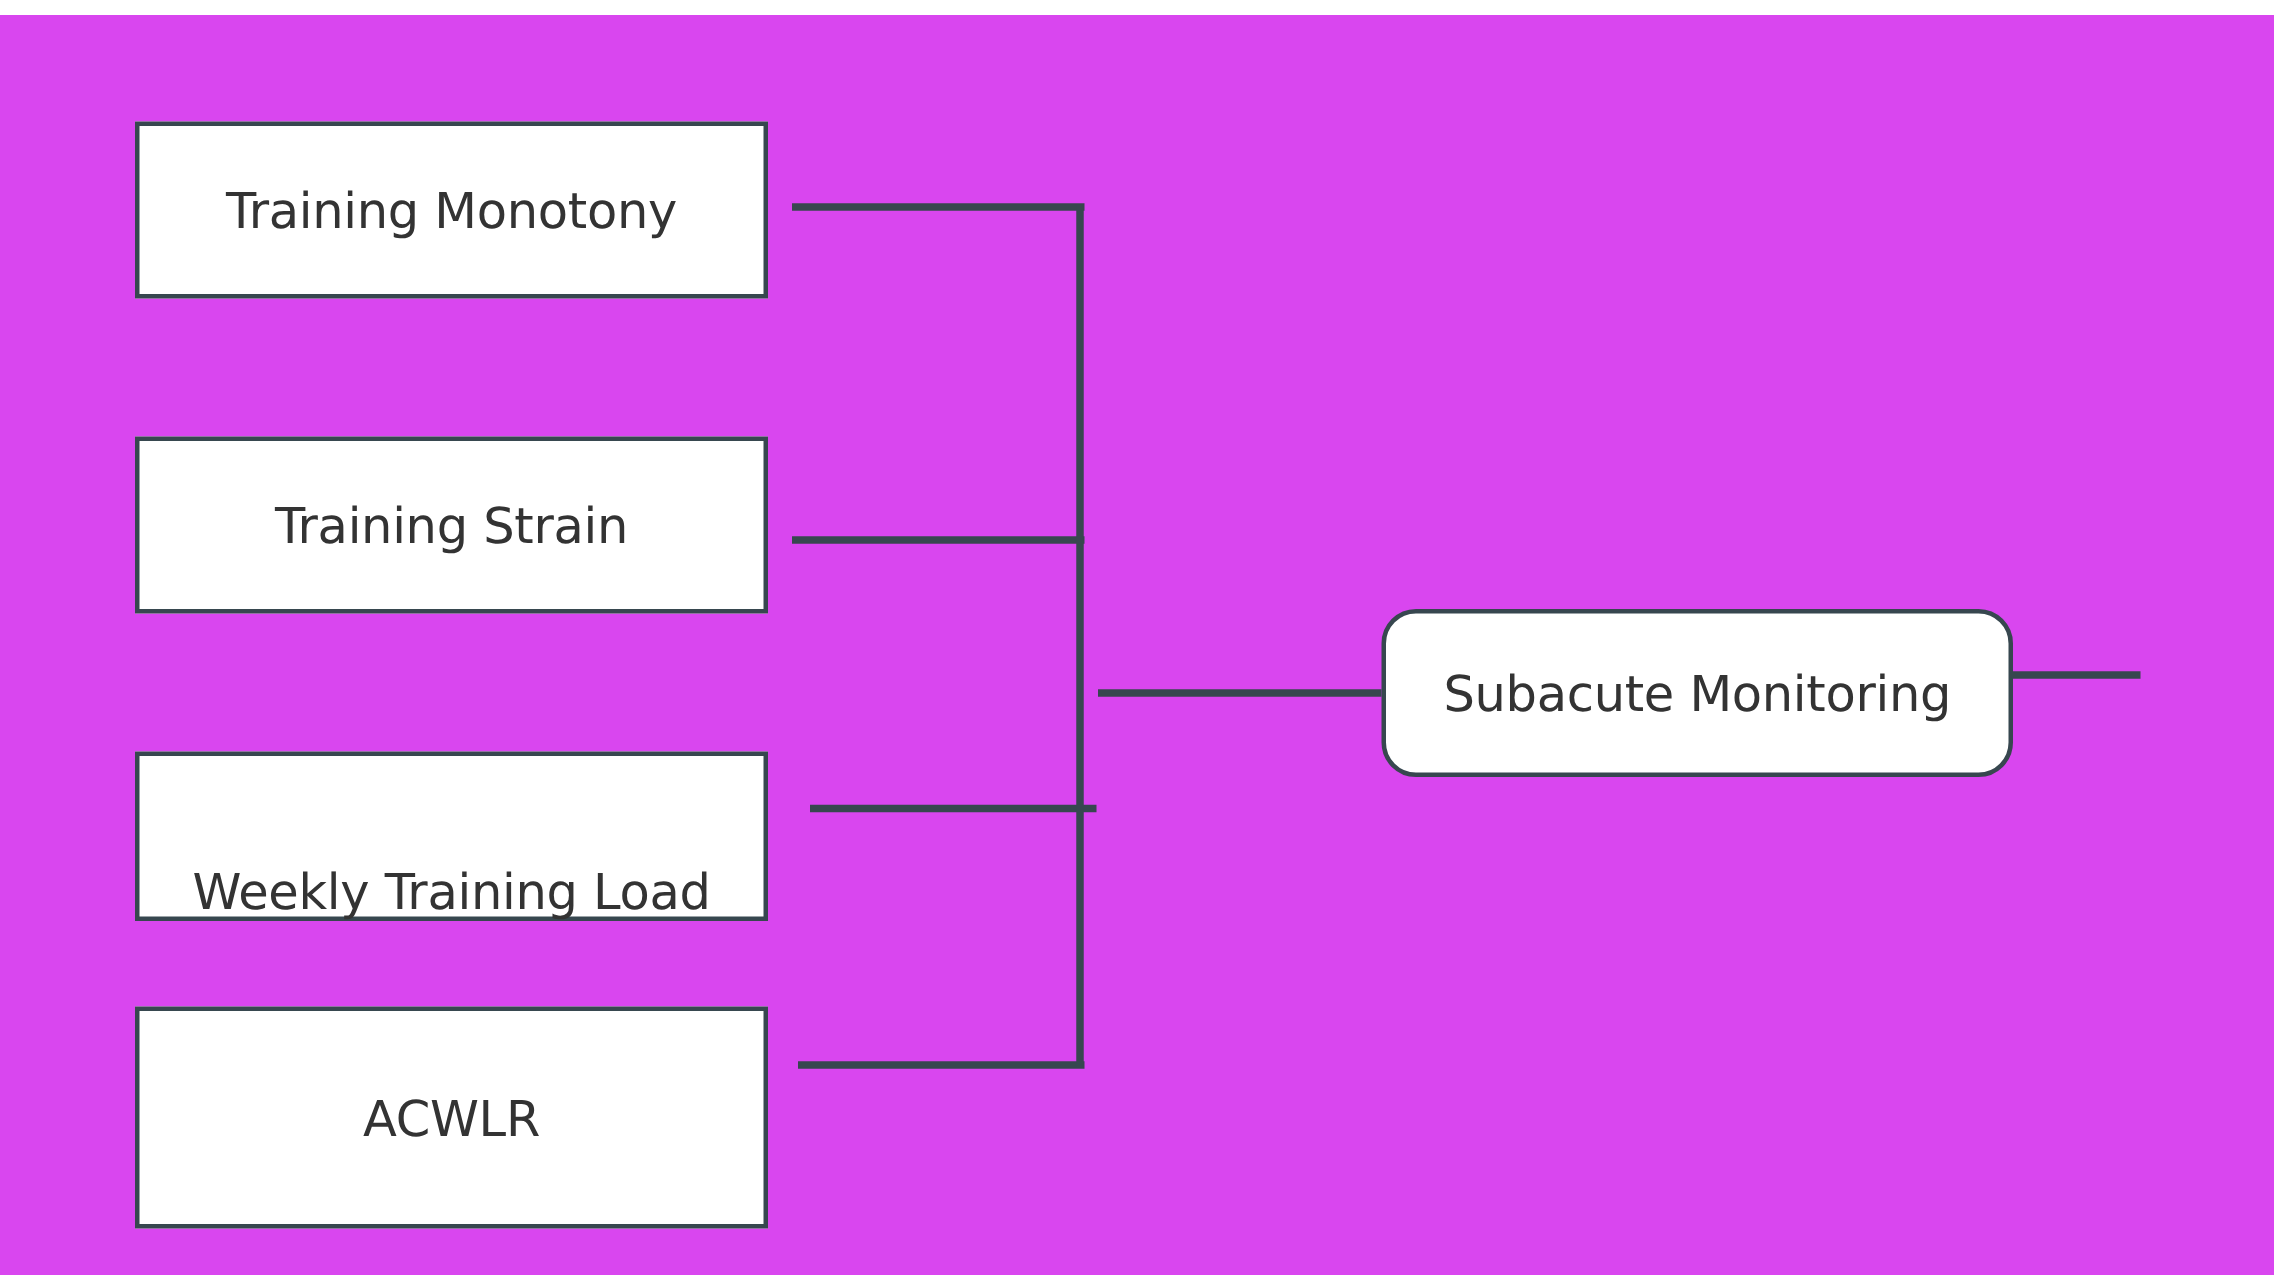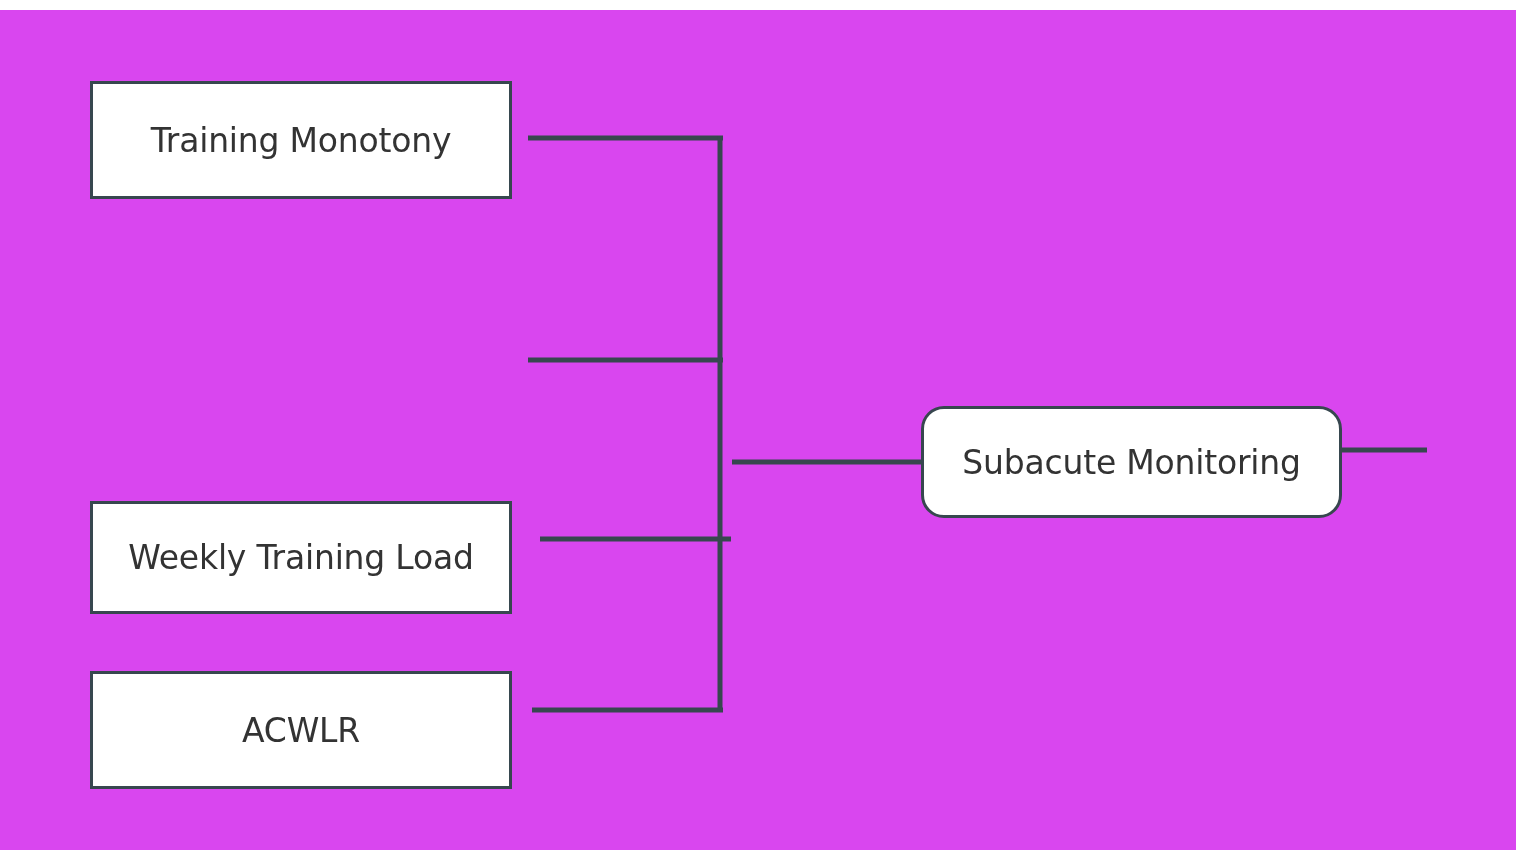--- a/index.html
+++ b/index.html
@@ -40,22 +40,22 @@
     font-size: 33px;
     font-family: "DejaVu Sans", sans-serif;
     font-weight: 400;
     letter-spacing: -0.2px;
     line-height: 1;
     white-space: nowrap;
   }
   
   #node-training-monotony   { left: 90px;  top: 71px;  width: 422px; height: 118px; }
   #node-training-strain     { left: 90px;  top: 281px; width: 422px; height: 118px; }
-  #node-weekly-training-load{ left: 90px;  top: 491px; width: 422px; height: 113px; }
-  #node-acwlr              { left: 90px;  top: 661px; width: 422px; height: 118px; }
+  #node-weekly-training-load{ left: 90px;  top: 491px; width: 422px; height: 113px; align-items: flex-end; }
+  #node-acwlr              { left: 90px;  top: 661px; width: 422px; height: 148px; }
   #node-subacute-monitoring { left: 921px; top: 396px; width: 421px; height: 112px; border-radius: 23px; }
 </style>
 </head>
 <body>
 
 <div id="canvas">
 
   <svg id="diagram-svg" viewBox="0 0 1516 850" xmlns="http://www.w3.org/2000/svg">
     <g stroke="#37474f" stroke-width="5" fill="none" stroke-linecap="butt">
 
@@ -72,20 +72,23 @@
       <path d="M 732 452 L 921 452"></path>
 
       <path d="M 1341 440 L 1427 440"></path>
     </g>
   </svg>
 
   <div class="node-box" id="node-training-monotony">
     <span class="node-label">Training Monotony</span>
   </div>
 
+  <div class="node-box" id="node-training-strain">
+    <span class="node-label">Training Strain</span>
+  </div>
 
   <div class="node-box" id="node-weekly-training-load">
     <span class="node-label">Weekly Training Load</span>
   </div>
 
   <div class="node-box" id="node-acwlr">
     <span class="node-label">ACWLR</span>
   </div>
 
   <div class="node-box" id="node-subacute-monitoring">

